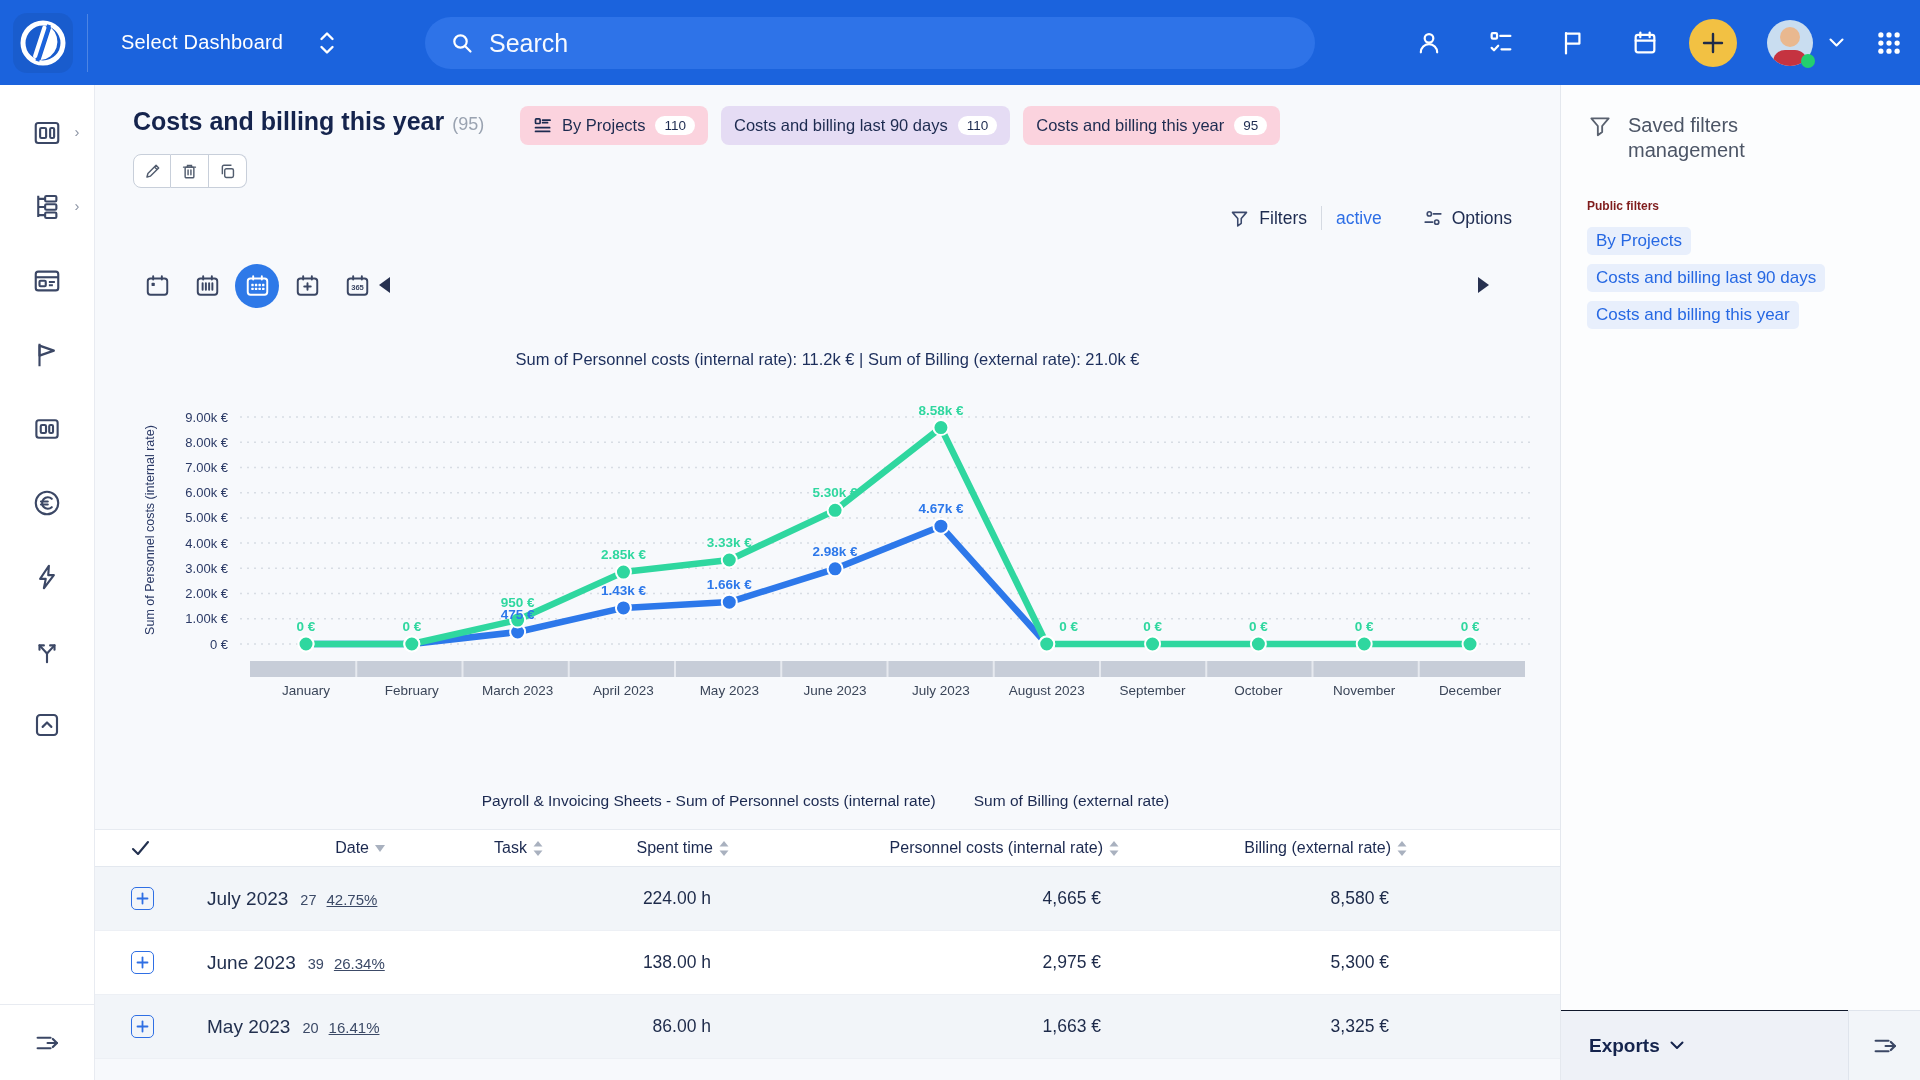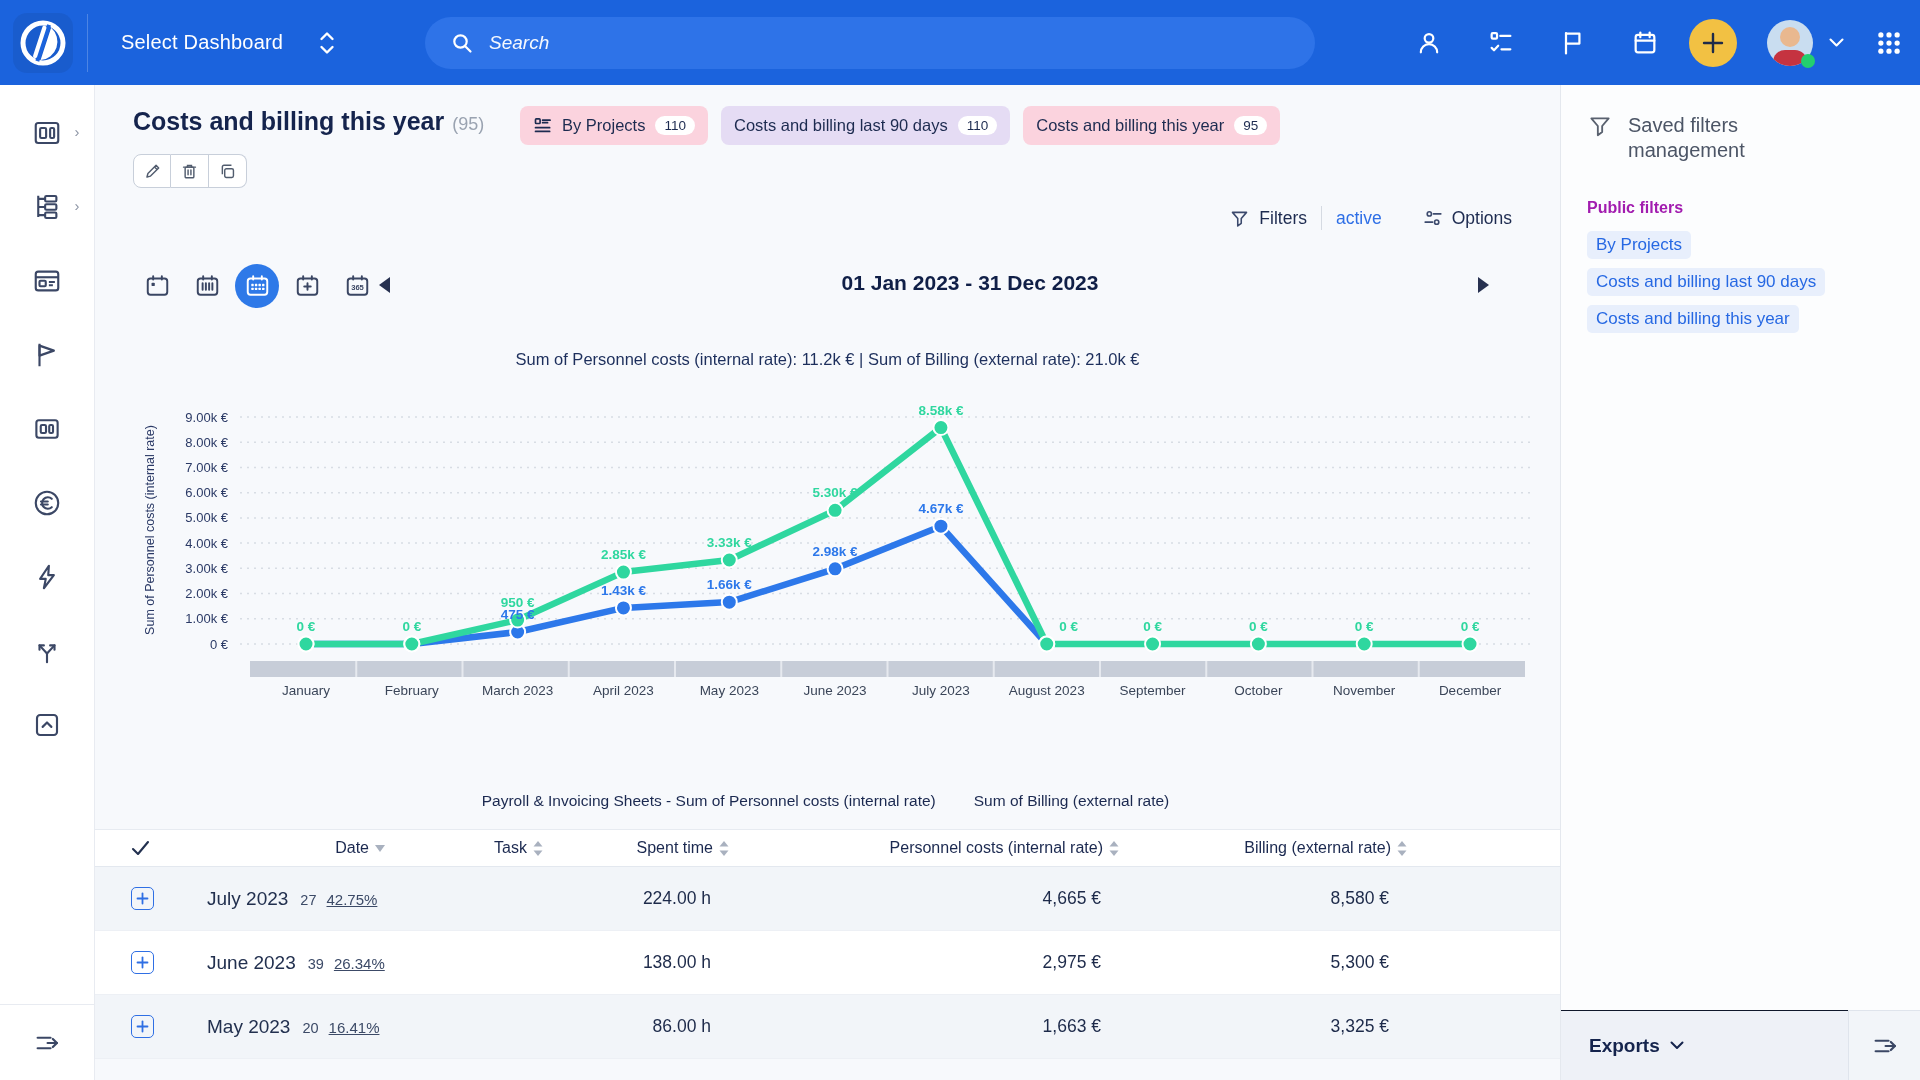--- a/index.html
+++ b/index.html
@@ -6,21 +6,21 @@
   html,body { width:1920px; height:1080px; overflow:hidden; font-family:"Liberation Sans", sans-serif; background:#f7f9fc; }
   svg { display:block; }
 
   
   .topbar { position:absolute; left:0; top:0; width:1920px; height:85px; background:#1b63dd; display:flex; align-items:center; z-index:5; }
   .logo-tile { width:60px; height:60px; margin-left:13px; border-radius:14px; background:rgba(0,0,0,0.07); display:flex; align-items:center; justify-content:center; }
   .tb-divider { width:1px; height:58px; background:rgba(255,255,255,0.22); margin-left:14px; }
   .select-dash { margin-left:33px; color:#fff; font-size:20px; font-weight:500; letter-spacing:.2px; display:flex; align-items:center; cursor:pointer; }
   .select-dash .updown { margin-left:36px; }
   .search-pill { position:absolute; left:425px; top:17px; width:890px; height:52px; background:#2e73e8; border-radius:26px; display:flex; align-items:center; padding-left:25px; }
-  .search-pill input { background:transparent; border:none; outline:none; color:#fff; font-size:19px; margin-left:15px; width:700px; font-family:"Liberation Sans",sans-serif;font-style:italic; }
+  .search-pill input { background:transparent; border:none; outline:none; color:#fff; font-size:25px; margin-left:15px; width:700px; font-family:"Liberation Sans",sans-serif; }
   .search-pill input::placeholder { color:rgba(255,255,255,0.96); opacity:1; }
   .tb-right { position:absolute; right:16px; top:0; height:85px; display:flex; align-items:center; }
   .tb-ic { color:#fff; cursor:pointer; display:flex; align-items:center; justify-content:center; }
   .tb-ic.m44 { margin-left:44px; } .tb-ic.m30 { margin-left:30px; } .tb-ic.m16 { margin-left:16px; }
   .plus-btn { width:48px; height:48px; border-radius:50%; background:#f2c143; margin-left:30px; display:flex; align-items:center; justify-content:center; cursor:pointer; }
   .avatar-wrap { position:relative; margin-left:30px; cursor:pointer; }
   .avatar { width:46px; height:46px; border-radius:50%; background:#c9ddf0; overflow:hidden; position:relative; }
   .avatar .head { position:absolute; left:13px; top:7px; width:20px; height:20px; border-radius:50%; background:#e9b88f; }
   .avatar .body { position:absolute; left:6px; bottom:-4px; width:34px; height:20px; border-radius:12px 12px 0 0; background:#c53340; }
   .status-dot { position:absolute; right:-2px; bottom:-2px; width:14px; height:14px; border-radius:50%; background:#23cf6f; }
@@ -82,21 +82,21 @@
   .tc.right { text-align:right; padding-right:26px; }
   .expand-btn { width:23px; height:23px; border:1.5px solid #2f6fe4; border-radius:5px; background:transparent; color:#2f6fe4; display:flex; align-items:center; justify-content:center; cursor:pointer; }
   .d-main { font-size:19px; color:#22304f; }
   .d-count { font-size:14.5px; color:#3c4a67; margin-left:12px; }
   .d-pct { font-size:15px; color:#3c4a67; margin-left:10px;text-decoration:underline; }
 
   
   .rpanel { position:absolute; left:1560px; top:85px; right:0; bottom:0; background:#fcfdfe; border-left:1px solid #e4e8ee; }
   .rp-header { display:flex; padding:28px 10px 0 26px; gap:15px; color:#59616f; }
   .rp-title { font-size:20px; color:#4c5566; line-height:1.25; }
-  .rp-section { margin:36px 12px 0 26px; font-size:16px; font-weight:bold; color:#a21caf; }
+  .rp-section { margin:36px 12px 0 26px; font-size:12px; font-weight:bold; color:#7f1d1d; }
   .rp-pills { margin:14px 0 0 26px; display:flex; flex-direction:column; align-items:flex-start; gap:9px; }
   .rp-pill { background:#e8effc; color:#2668e3; font-size:17px; padding:4px 9px; border-radius:5px; cursor:pointer; white-space:nowrap; }
   .rp-exports { position:absolute; left:0; right:72px; bottom:0; height:70px; background:#eef1f7; border-top:1px solid #0f172a; display:flex; align-items:center; padding-left:28px; font-size:19px; font-weight:bold; color:#15244d; cursor:pointer; }
   .rp-exports .chev { margin-left:10px; color:#15244d; display:flex; }
   .rp-collapse { position:absolute; right:0; bottom:0; width:72px; height:70px; background:#f2f5f9; border-top:1px solid #dfe4ec; border-left:1px solid #dfe4ec; display:flex; align-items:center; justify-content:center; color:#3b4765; cursor:pointer; }
 </style>
 </head>
 <body>
 
 <div class="topbar">
@@ -386,21 +386,20 @@
             <path d="M8 3 v3 M16 3 v3"></path>
           <text x="12" y="16" text-anchor="middle" font-size="7" font-weight="bold" fill="currentColor" stroke="none" font-family="Liberation Sans, sans-serif">365</text>
         </svg>
       </div>
     </div>
     <span class="nav-arrow nav-prev">
       <svg width="13" height="18" viewBox="0 0 13 18" fill="currentColor">
           <path d="M12 1 L1 9 L12 17 Z"></path>
         </svg>
     </span>
-    <span class="date-label">01 Jan 2023 - 31 Dec 2023</span>
     <span class="nav-arrow nav-next">
       <svg width="13" height="18" viewBox="0 0 13 18" fill="currentColor">
           <path d="M1 1 L12 9 L1 17 Z"></path>
         </svg>
     </span>
   </div>
 
   <div class="chart-subtitle">Sum of Personnel costs (internal rate): 11.2k € | Sum of Billing (external rate): 21.0k €</div>
 
   <svg id="chart" width="1420" height="300" viewBox="0 0 1420 300">

